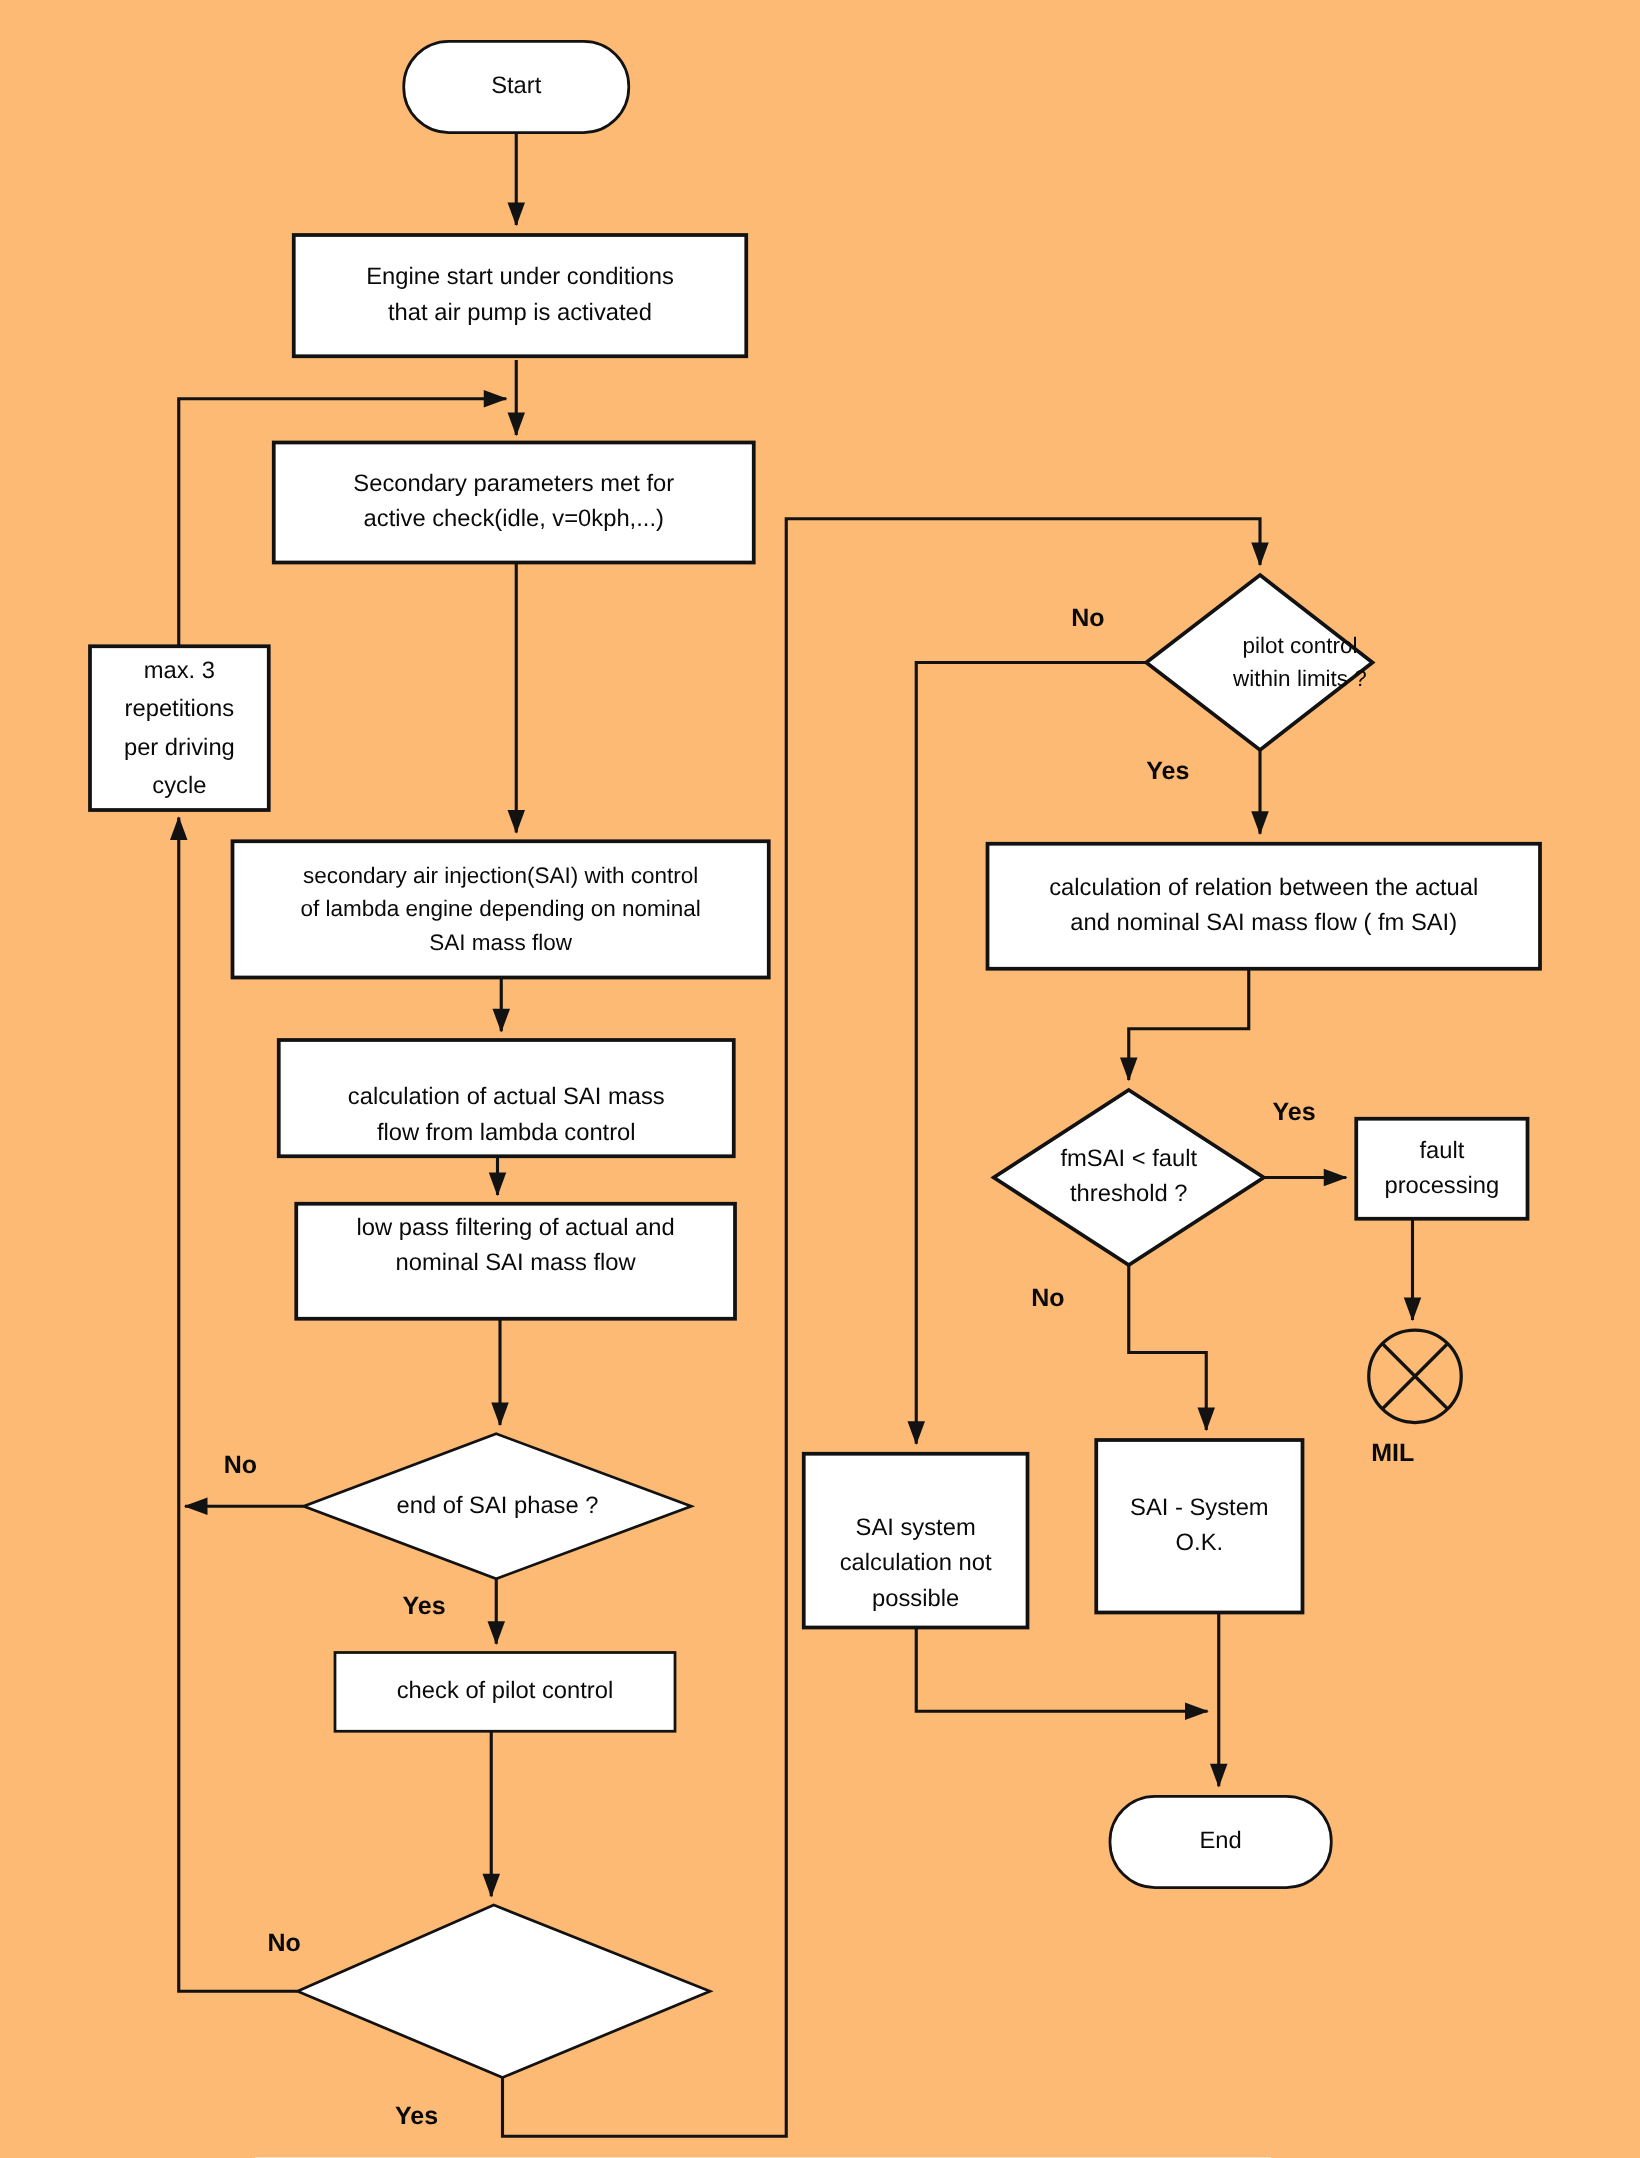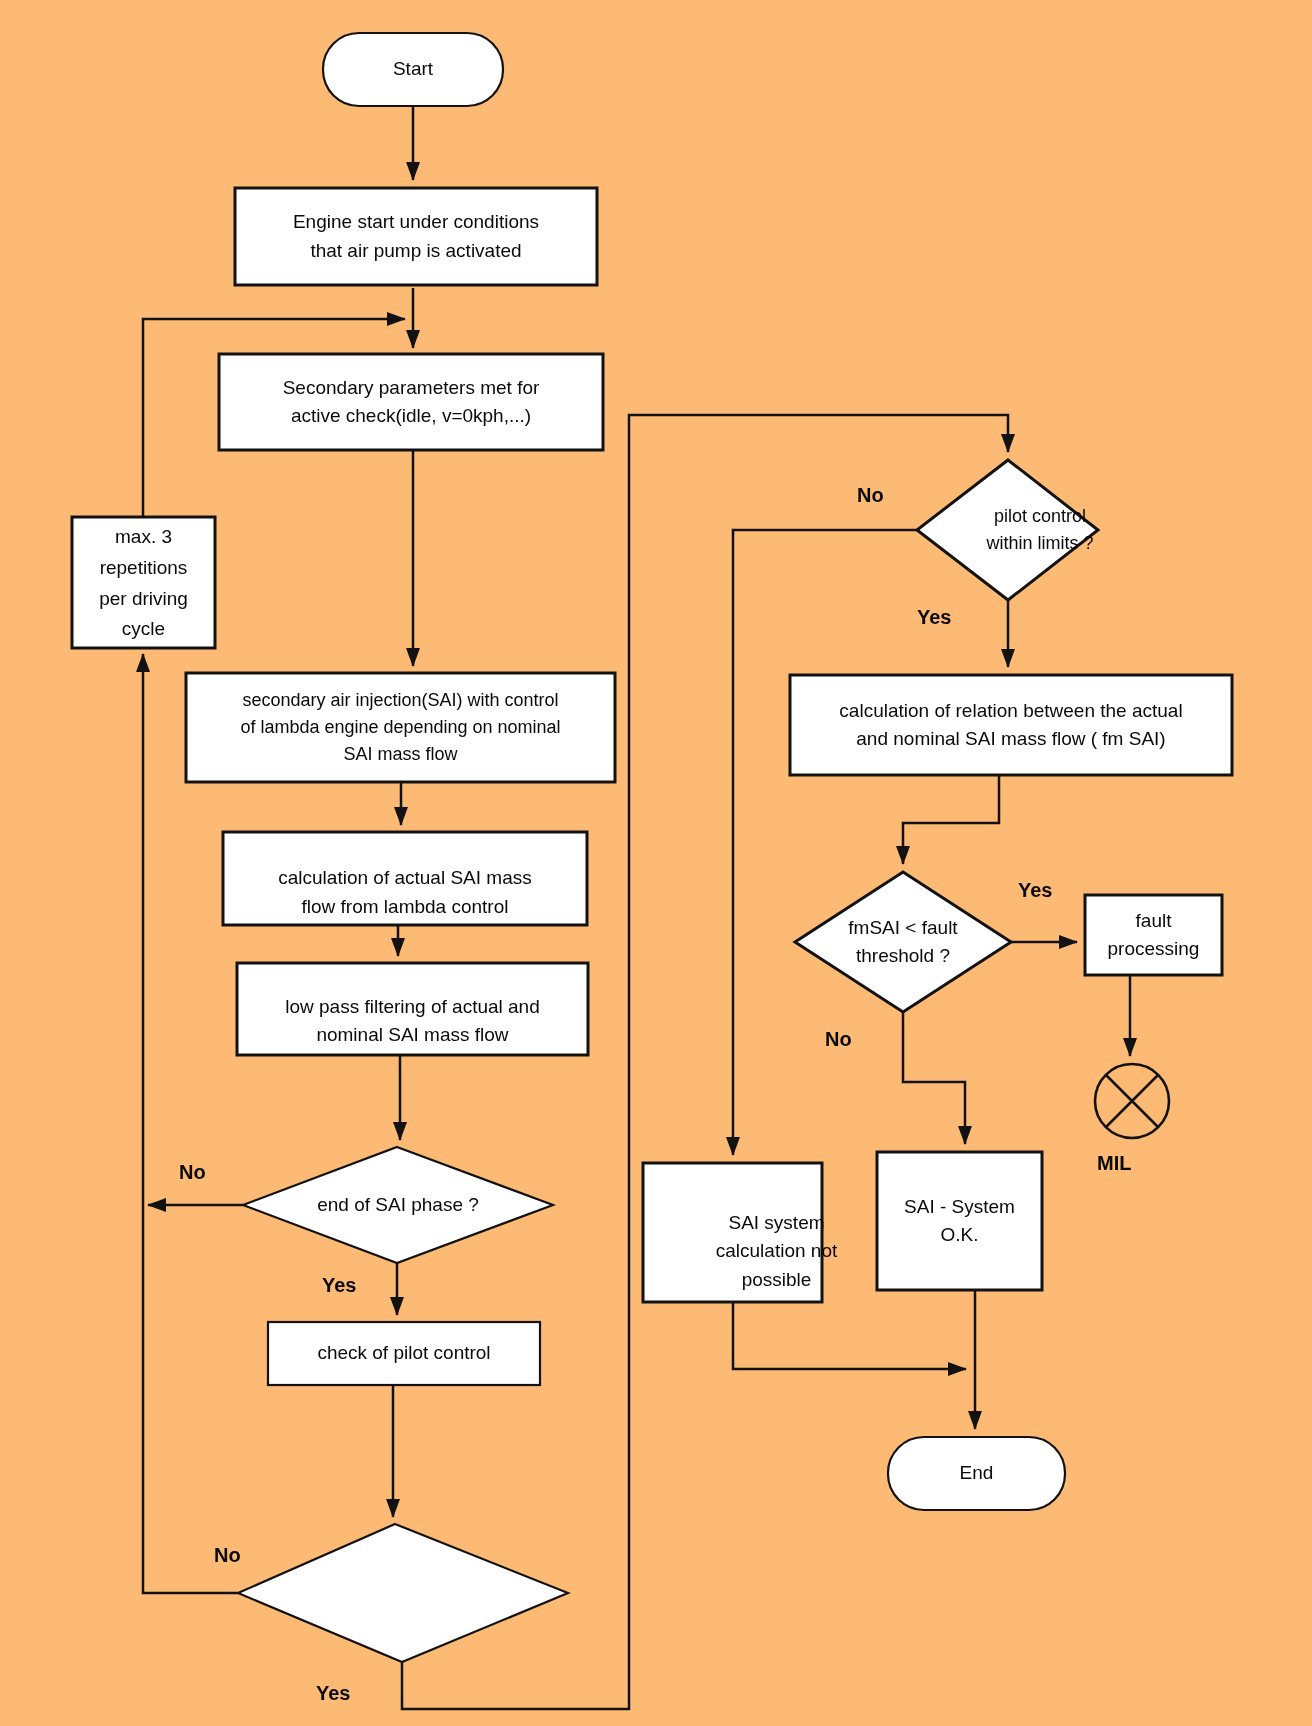--- a/index.html
+++ b/index.html
@@ -137,33 +137,33 @@
 active check(idle, v=0kph,...)</div>
   <div class="node-label tall-lines" style="left:74px; top:519px; width:139px; height:129px;">max. 3
 repetitions
 per driving
 cycle</div>
   <div class="node-label small-node" style="left:190px; top:675px; width:421px; height:105px;">secondary air injection(SAI) with control
 of lambda engine depending on nominal
 SAI mass flow</div>
   <div class="node-label" style="left:228px; top:848px; width:354px; height:89px;">calculation of actual SAI mass
 flow from lambda control</div>
-  <div class="node-label" style="left:242px; top:965px; width:341px; height:64px;margin-top:24px;">low pass filtering of actual and
+  <div class="node-label" style="left:242px; top:965px; width:341px; height:64px;">low pass filtering of actual and
 nominal SAI mass flow</div>
   <div class="node-label" style="left:278px; top:1175px; width:240px; height:60px;">end of SAI phase ?</div>
   <div class="node-label" style="left:272px; top:1324px; width:264px; height:59px;">check of pilot control</div>
   <div class="node-label small-node" style="left:952px; top:475px; width:176px; height:110px;">pilot control
 within limits ?</div>
   <div class="node-label" style="left:794px; top:677px; width:434px; height:96px;">calculation of relation between the actual
 and nominal SAI mass flow ( fm SAI)</div>
   <div class="node-label" style="left:1088px; top:897px; width:131px; height:76px;">fault
 processing</div>
   <div class="node-label" style="left:808px; top:897px; width:190px; height:90px;">fmSAI &lt; fault
 threshold ?</div>
-  <div class="node-label" style="left:646px; top:1165px; width:173px; height:173px;padding-left:44px;">SAI system
+  <div class="node-label" style="left:646px; top:1165px; width:173px; height:173px;">SAI system
 calculation not
 possible</div>
   <div class="node-label" style="left:880px; top:1154px; width:159px; height:134px;">SAI - System
 O.K.</div>
   <div class="node-label" style="left:888px; top:1437px; width:177px; height:73px;">End</div>
 
   <div class="edge-label" style="left:179px; top:1161px;">No</div>
   <div class="edge-label" style="left:322px; top:1274px;">Yes</div>
   <div class="edge-label" style="left:214px; top:1544px;">No</div>
   <div class="edge-label" style="left:316px; top:1682px;">Yes</div>

